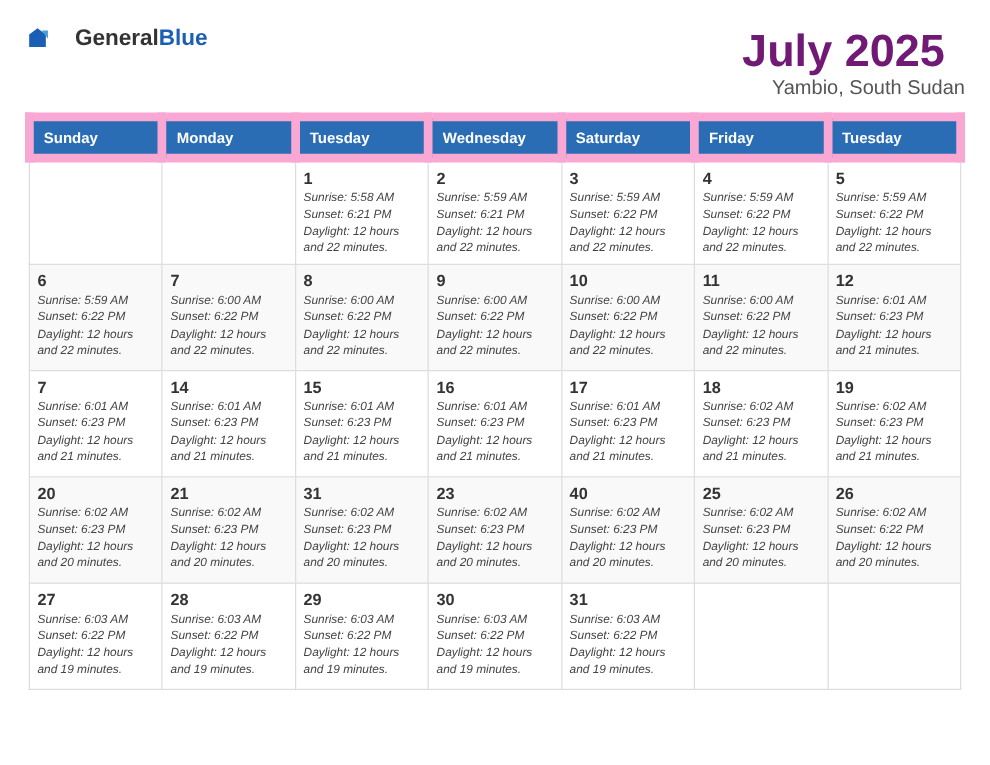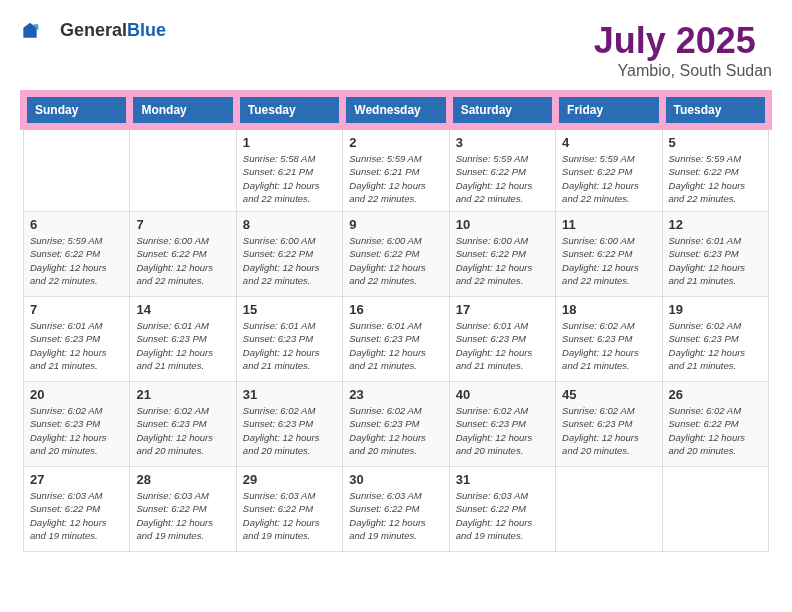--- a/index.html
+++ b/index.html
@@ -263,21 +263,21 @@
 Sunset: 6:23 PM
 Daylight: 12 hours and 20 minutes.</div>
         </td>
         <td>
           <span class="day-number">40</span>
           <div class="day-info">Sunrise: 6:02 AM
 Sunset: 6:23 PM
 Daylight: 12 hours and 20 minutes.</div>
         </td>
         <td>
-          <span class="day-number">45</span>
+          <span class="day-number">25</span>
           <div class="day-info">Sunrise: 6:02 AM
 Sunset: 6:23 PM
 Daylight: 12 hours and 20 minutes.</div>
         </td>
         <td>
           <span class="day-number">26</span>
           <div class="day-info">Sunrise: 6:02 AM
 Sunset: 6:22 PM
 Daylight: 12 hours and 20 minutes.</div>
         </td>

